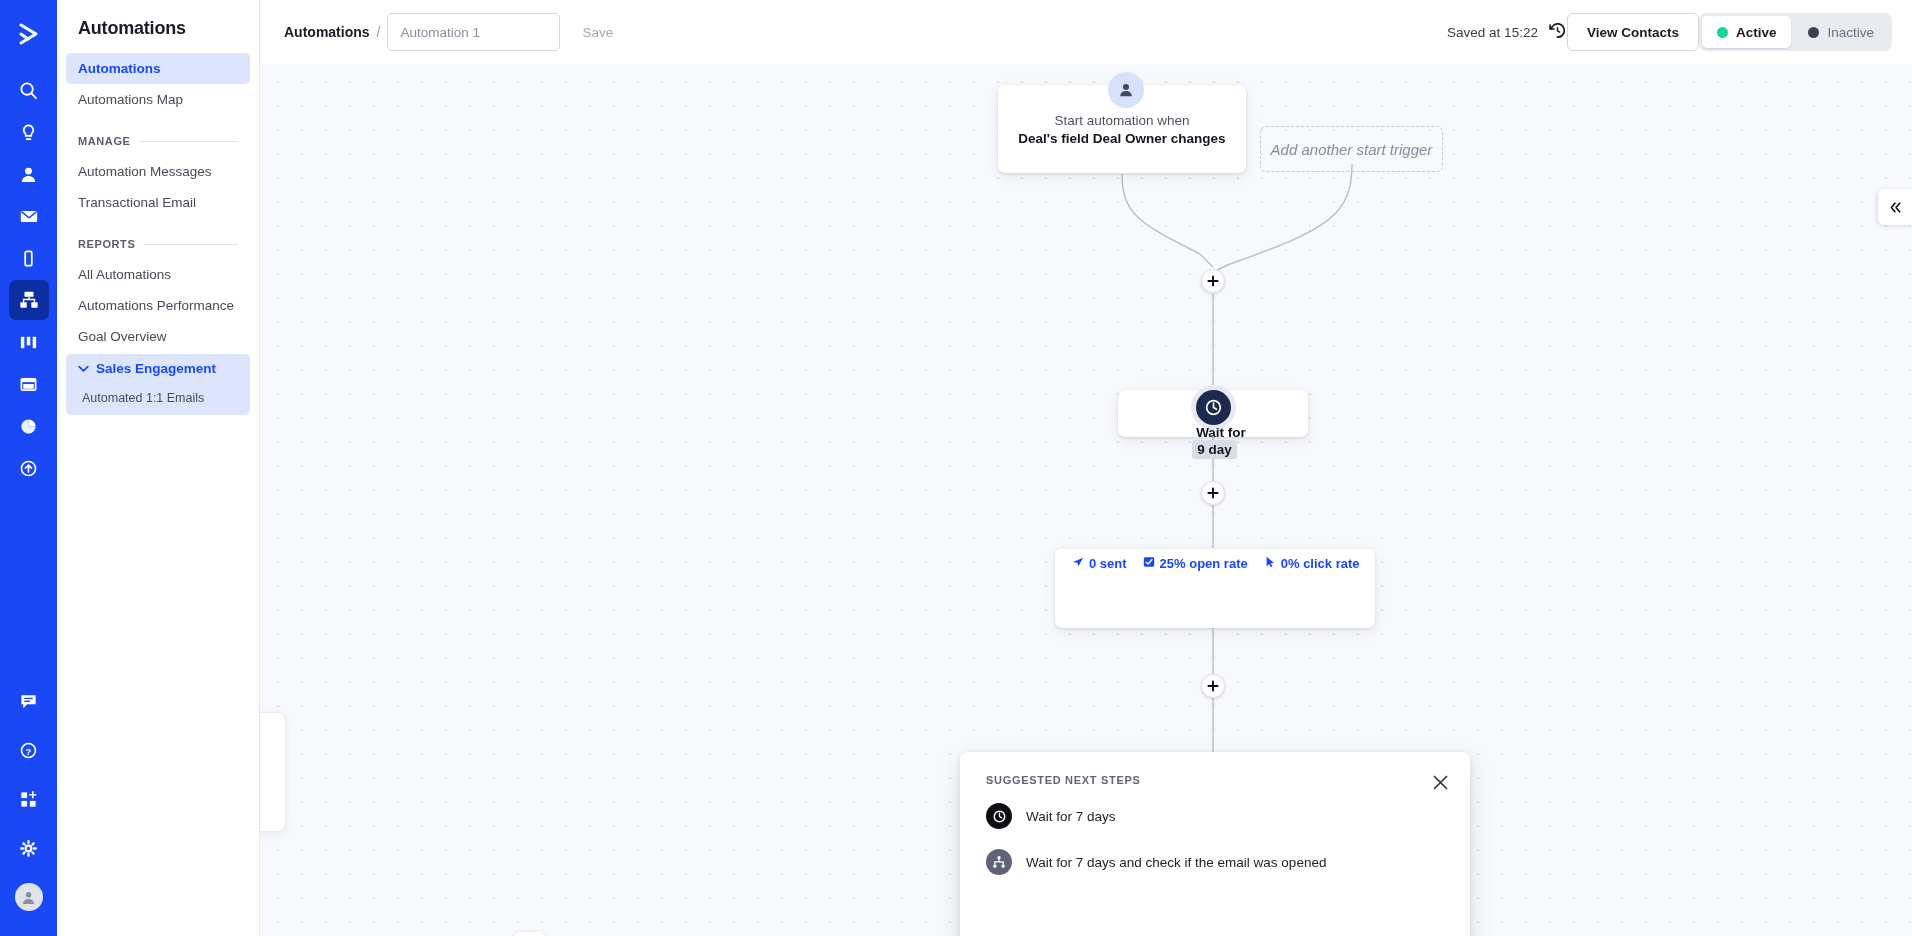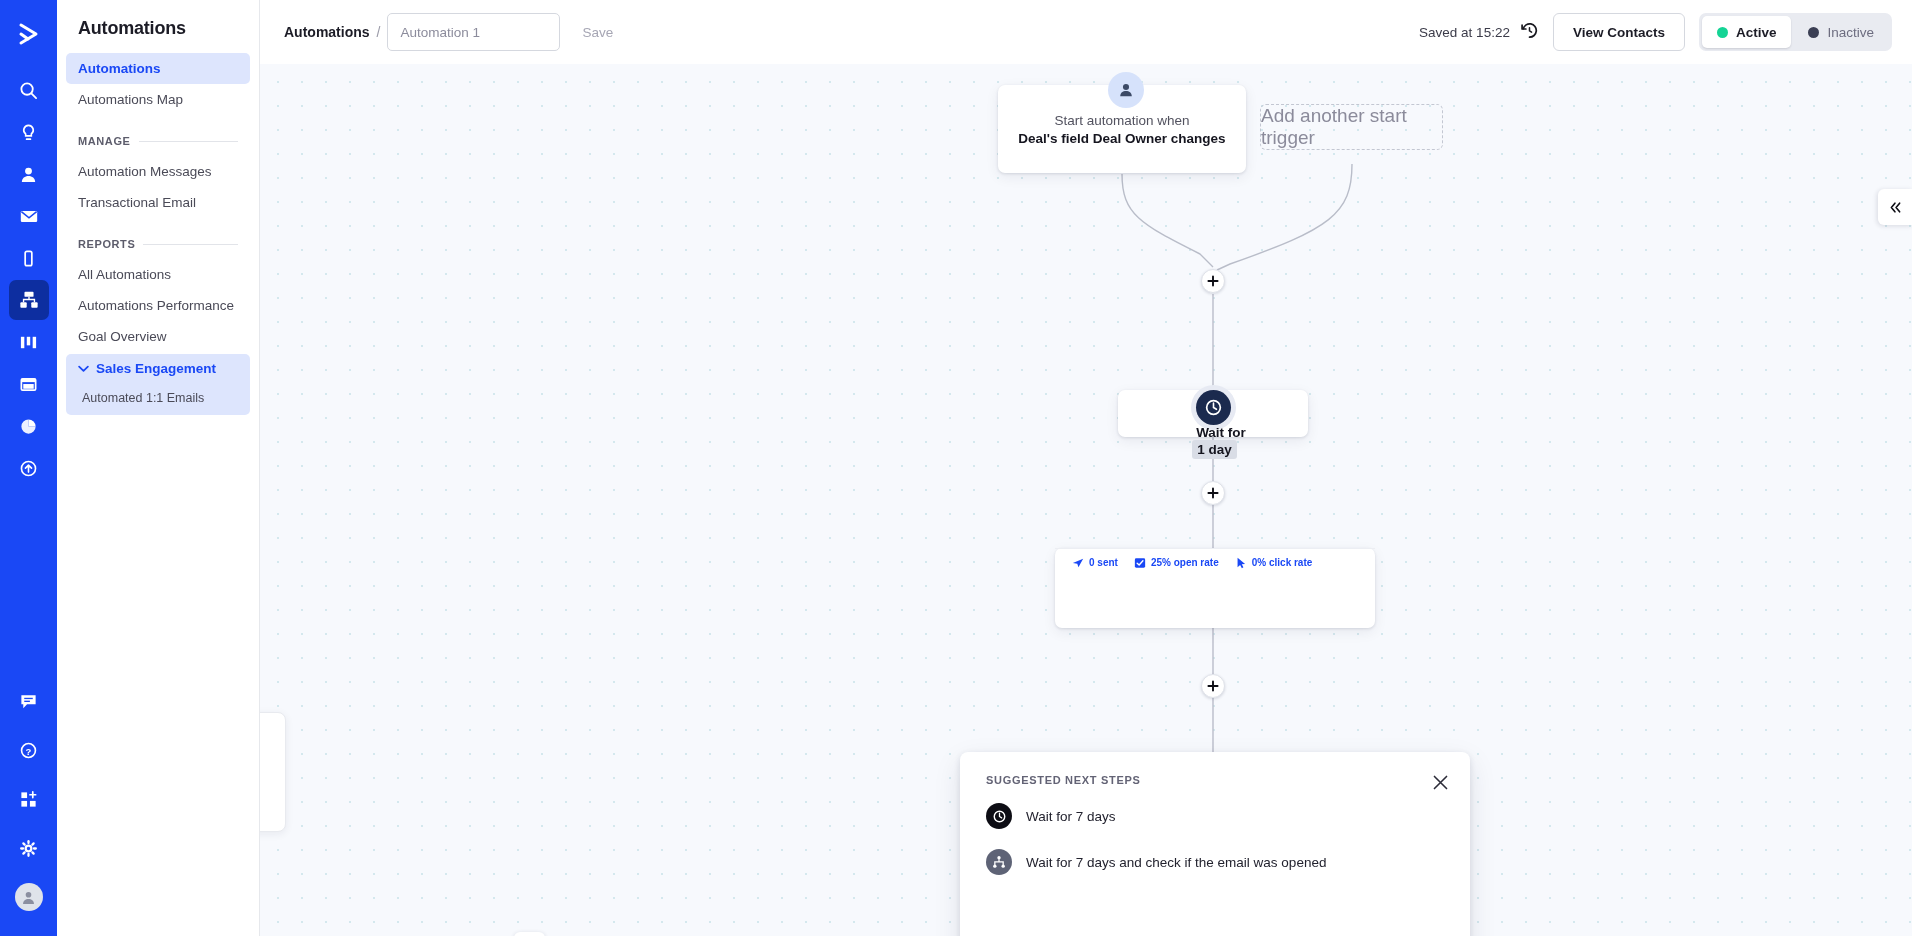--- a/index.html
+++ b/index.html
@@ -85,21 +85,21 @@
     width: 173px; height: 38px; border: 1px solid #d5d8df; border-radius: 5px;
     padding: 0 12px; font-size: 13.5px; color: #2b2b38;
     font-family: "Liberation Sans", sans-serif; background: #fff;
   }
   .name-input::placeholder { color: #8c8c9c; }
   .save-btn {
     margin-left: 8px; height: 34px; padding: 0 14px; border: none;
     background: transparent; color: #a6a6b4; font-size: 13.5px;
     border-radius: 5px; cursor: pointer; font-family: "Liberation Sans", sans-serif;
   }
-  .topbar-right { margin-left: auto; display: flex; align-items: center; gap: 14px; }
+  .topbar-right { margin-left: auto; display: flex; align-items: center; }
   .saved-at { display:flex; align-items:center; gap: 10px; font-size: 13.5px; color: #3b3b49; }
   .view-contacts {
     height: 38px; padding: 0 19px; border: 1px solid #d5d8df; border-radius: 6px;
     background: #fff; font-size: 13.5px; font-weight: bold; color: #1c1c26;
     cursor: pointer; display: flex; align-items: center;
     font-family: "Liberation Sans", sans-serif;
   }
   .seg {
     display: flex; background: #e9ebf1; border-radius: 7px; padding: 3px; gap: 2px;
   }
@@ -135,24 +135,24 @@
     justify-content: center; gap: 3px;
   }
   .trigger-avatar {
     position: absolute; left: 848px; top: 8px; width: 36px; height: 36px;
     border-radius: 50%; background: #d6e2fb; display: flex;
     align-items: center; justify-content: center; z-index: 5;
   }
   .trigger-l1 { font-size: 13.5px; color: #52525f; }
   .trigger-l2 { font-size: 13.5px; font-weight: bold; color: #15151f; }
   .add-trigger {
-    position: absolute; left: 1000px; top: 40px; width: 183px; height: 46px;
+    position: absolute; left: 1000px; top: 62px; width: 183px; height: 46px;
     border: 1px dashed #c3c7d2; border-radius: 6px; background: transparent;
     display: flex; align-items: center; justify-content: center;
-    font-size: 19px; color: #8b8b9b; cursor: pointer;
+    font-size: 15px; color: #8b8b9b; cursor: pointer; font-style: italic;
   }
 
   .plus {
     position: absolute; width: 24px; height: 24px; border-radius: 50%;
     background: #fff; border: 1px solid #dfe2e9;
     box-shadow: 0 1px 3px rgba(25,30,60,.16);
     display: flex; align-items: center; justify-content: center;
     cursor: pointer; z-index: 6;
   }
 
@@ -178,21 +178,21 @@
   }
 
   .email-node { left: 795px; top: 484px; width: 320px; height: 80px; }
   .email-top { display: flex; align-items: center; height: 50px; }
   .email-label { font-size: 13.5px; font-weight: bold; color: #15151f; padding-left: 16px; }
   .email-stats {
     border-top: 1px solid #eceef3; height: 30px; display: flex;
     align-items: center; gap: 16px; padding-left: 17px;
   }
   .stat { display: flex; align-items: flex-start; gap: 5px;
-    font-size: 10px; font-weight: bold; color: #1a48f5; cursor: pointer; }
+    font-size: 13px; font-weight: bold; color: #1a48f5; cursor: pointer; }
 
   
   .suggest {
     position: absolute; left: 700px; top: 688px; width: 510px; height: 230px;
     background: #fff; border-radius: 8px;
     box-shadow: 0 2px 6px rgba(25,30,60,.12), 0 10px 28px rgba(25,30,60,.10);
     padding: 22px 26px 0 26px; z-index: 20;
   }
   .suggest-head {
     font-size: 11px; font-weight: bold; color: #636375;
@@ -456,21 +456,21 @@
 
       <div class="node wait-node">
         <div class="icon-badge dark">
           <svg width="19" height="19" viewBox="0 0 20 20">
               <circle cx="10" cy="10" r="7.2" fill="none" stroke="#fff" stroke-width="1.8"></circle>
               <path d="M10 5.4V10l3.1 1.9" fill="none" stroke="#fff" stroke-width="1.7" stroke-linecap="round"></path>
             </svg>
         </div>
         <div class="node-divider"></div>
         <div class="wait-text">Wait for</div>
-        <div class="chip">1 day</div>
+        <div class="chip">9 day</div>
       </div>
 
       <div class="plus" style="left:941px; top:340px; top:417px;">
         <svg width="12" height="12" viewBox="0 0 12 12">
             <path d="M6 1.4v9.2M1.4 6h9.2" stroke="#0d0d14" stroke-width="1.9" stroke-linecap="round"></path>
           </svg>
       </div>
 
       <div class="node email-node">
         <div class="email-stats">

